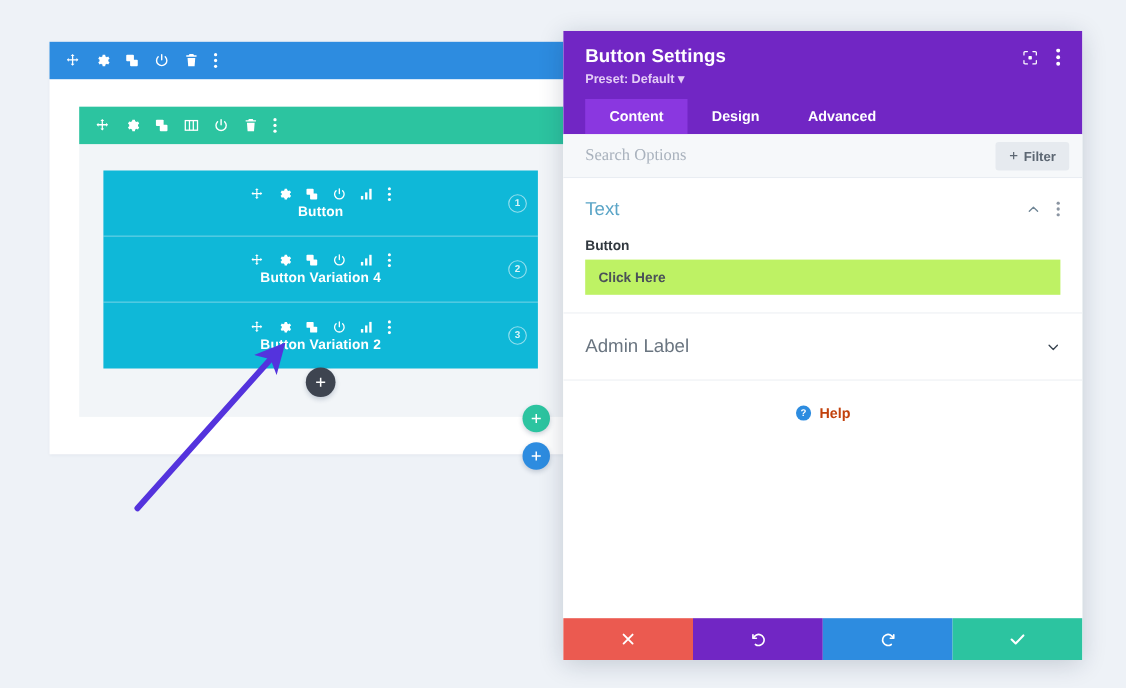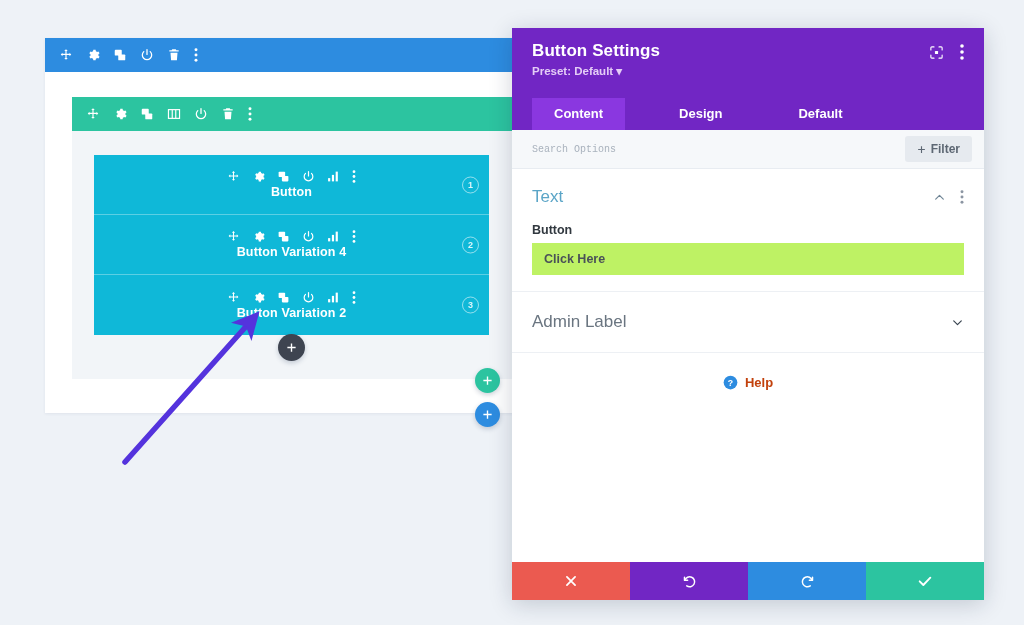--- a/index.html
+++ b/index.html
@@ -101,36 +101,36 @@
   .mh-title {
     color: #fff; font-size: 17px; font-weight: 700;
     letter-spacing: .1px; line-height: 21px;
   }
   .mh-preset {
     color: #e4cdf6; font-size: 11.5px; font-weight: 700;
     margin-top: 3px;
   }
   .mh-actions { display: flex; align-items: center; gap: 16px;
                 padding-top: 4px; color: #fff; }
-  .tabs { display: flex; margin-top: 20px; gap: 32px; }
+  .tabs { display: flex; margin-top: 12px; }
   .tab {
     color: #fff; font-size: 13px; font-weight: 700;
     padding: 8px 22px 9px 22px;
   }
   .tab.active { background: #8a37e0; }
 
   .search-row {
     display: flex; align-items: center;
     background: #f6f8fa; border-bottom: 1px solid #e8ecf1;
     padding: 6px 12px 6px 20px; flex: 0 0 auto;
   }
   .search-input {
     flex: 1 1 auto; border: none; background: transparent;
-    font-family: Liberation Mono, monospace;
-    font-size: 10px; color: #3b4250; outline: none;
+    font-family: Liberation Serif, serif;
+    font-size: 15px; color: #3b4250; outline: none;
     padding: 5px 0;
   }
   .search-input::placeholder { color: #a9b2bd; }
   .filter-btn {
     display: flex; align-items: center; gap: 5px;
     background: #e6eaef; color: #5d6773;
     font-size: 12px; font-weight: 700;
     padding: 6px 12px; border-radius: 3px;
   }
 
@@ -457,21 +457,21 @@
                 <circle cx="2" cy="8" r="1.8"></circle>
                 <circle cx="2" cy="14" r="1.8"></circle>
               </svg>
           </span>
         </div>
       </div>
 
       <div class="tabs">
         <div class="tab active">Content</div>
         <div class="tab">Design</div>
-        <div class="tab">Default</div>
+        <div class="tab">Advanced</div>
       </div>
     </div>
 
     <div class="search-row">
       <input class="search-input" type="text" placeholder="Search Options" style="">
       <div class="filter-btn">
         <span>
           <svg width="9" height="9" viewBox="0 0 24 24" fill="#5d6773">
               <path d="M10.5 3h3v7.5H21v3h-7.5V21h-3v-7.5H3v-3h7.5z"></path>
             </svg>

